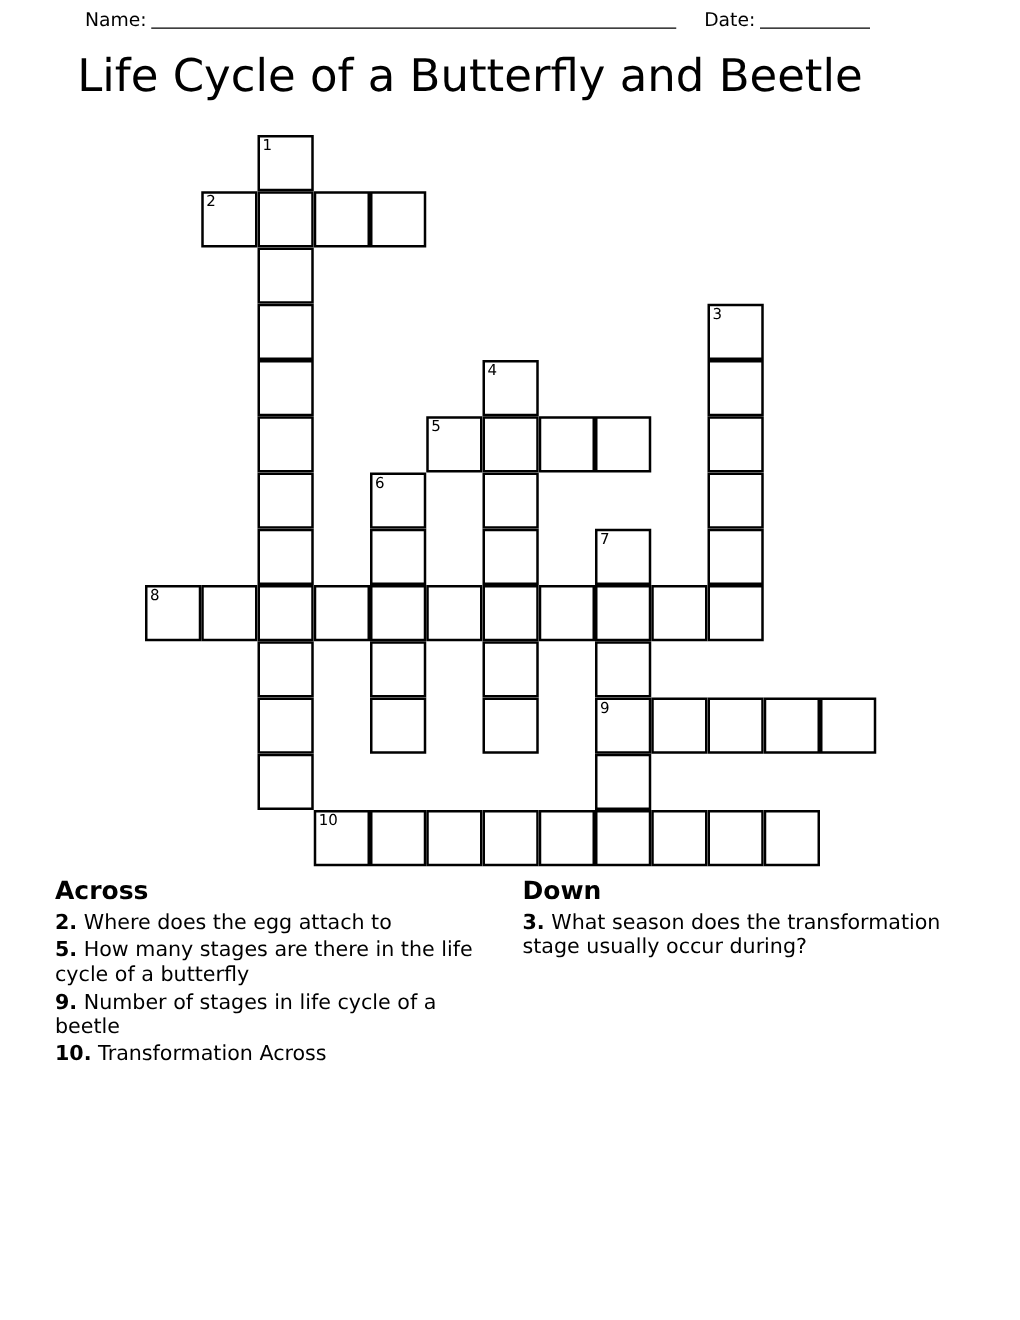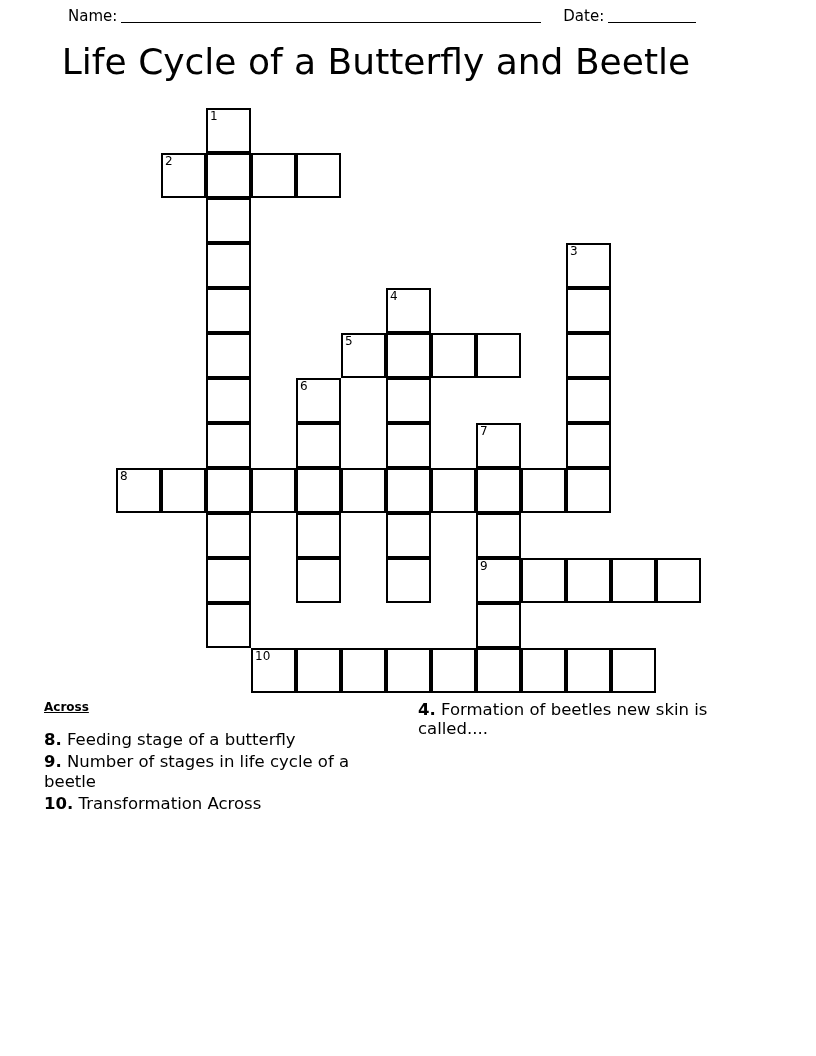--- a/index.html
+++ b/index.html
@@ -89,24 +89,23 @@
     position: absolute;
     left: 44px;
     top: 700px;
     width: 740px;
     display: flex;
     gap: 24px;
     align-items: flex-start;
   }
   .clue-col { width: 350px; }
   .clue-heading {
-    font-size: 12px;
+    font-size: 20px;
     font-weight: bold;
-    text-decoration: underline;
-    margin-bottom: 16px;
+    margin-bottom: 4px;
     font-family: "DejaVu Sans", sans-serif;
   }
   .clue-item {
     font-size: 16.5px;
     line-height: 1.17;
     margin-bottom: 3px;
     font-family: "DejaVu Sans", sans-serif;
   }
   .clue-num {
     font-weight: bold;
@@ -206,23 +205,25 @@
     <div class="xw-cell" style="left: 476px; top: 648px; width: 45px; height: 45px;"></div>
     <div class="xw-cell" style="left: 521px; top: 648px; width: 45px; height: 45px;"></div>
     <div class="xw-cell" style="left: 566px; top: 648px; width: 45px; height: 45px;"></div>
     <div class="xw-cell" style="left: 611px; top: 648px; width: 45px; height: 45px;"></div>
   </div>
 
 <div class="clues-wrap">
   <div class="clue-col">
     <div class="clue-heading">Across</div>
     <div id="across-list">
-        <div class="clue-item"><span class="clue-num">8.</span><span class="clue-text"> Feeding stage of a butterfly</span></div>
+        <div class="clue-item"><span class="clue-num">2.</span><span class="clue-text"> Where does the egg attach to</span></div>
+        <div class="clue-item"><span class="clue-num">5.</span><span class="clue-text"> How many stages are there in the life cycle of a butterfly</span></div>
         <div class="clue-item"><span class="clue-num">9.</span><span class="clue-text"> Number of stages in life cycle of a beetle</span></div>
         <div class="clue-item"><span class="clue-num">10.</span><span class="clue-text"> Transformation Across</span></div>
       </div>
   </div>
   <div class="clue-col">
+    <div class="clue-heading">Down</div>
     <div id="down-list">
-        <div class="clue-item"><span class="clue-num">4.</span><span class="clue-text"> Formation of beetles new skin is called....</span></div>
+        <div class="clue-item"><span class="clue-num">3.</span><span class="clue-text"> What season does the transformation stage usually occur during?</span></div>
       </div>
   </div>
 </div>
 
 </body></html>

